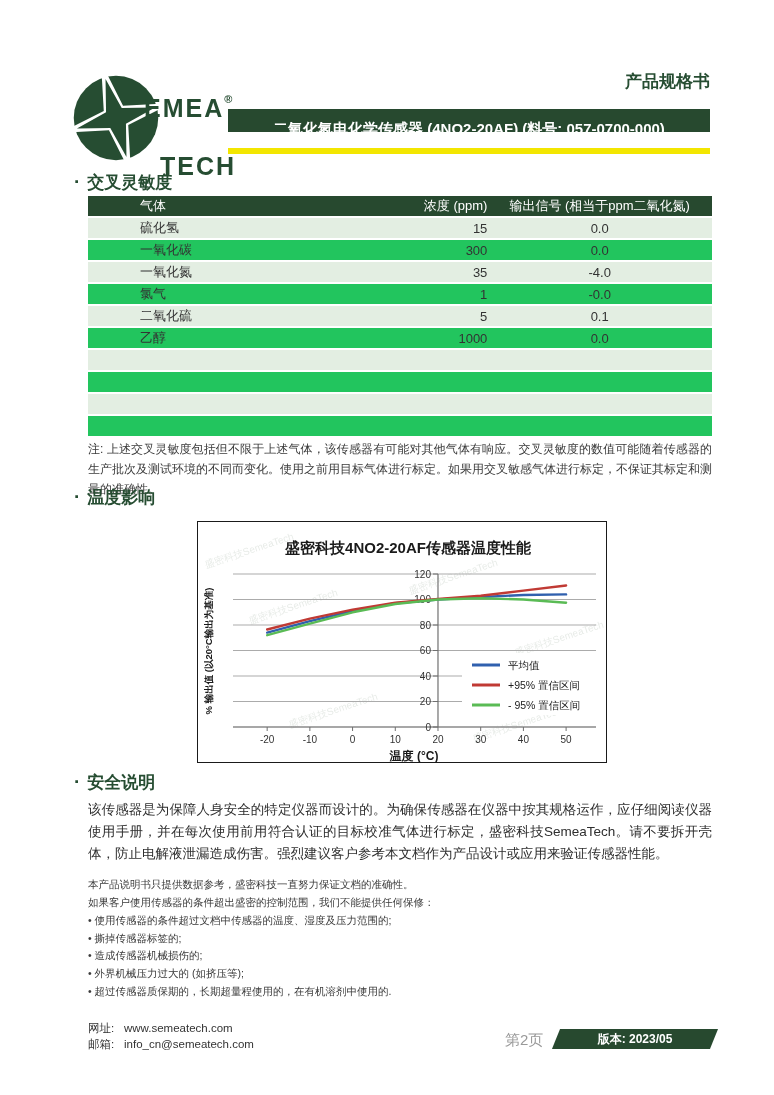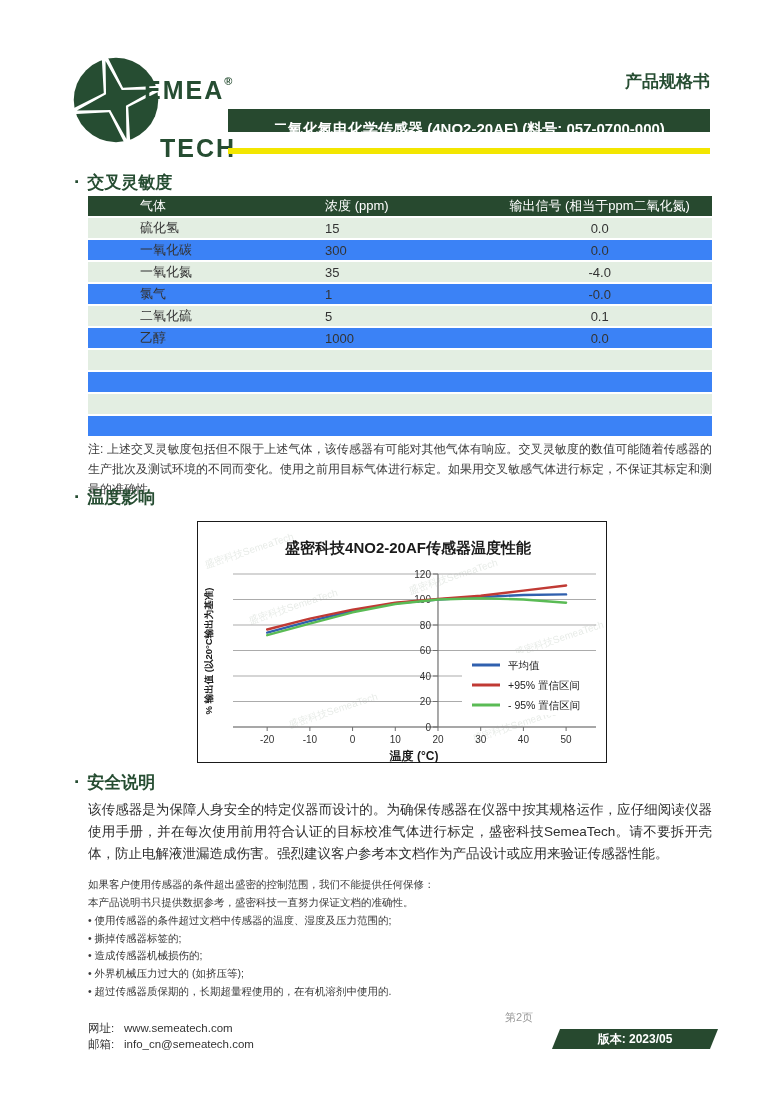--- a/index.html
+++ b/index.html
@@ -1,64 +1,64 @@
 <!DOCTYPE html>
 <html><head>
 <meta charset="utf-8">
 <style>
   * { margin:0; padding:0; box-sizing:border-box; }
   html,body { background:#ffffff; }
   body { font-family:"Liberation Sans","DejaVu Sans",sans-serif; color:#333; }
   .page { position:relative; width:774px; height:1095px; background:#fff; overflow:hidden; }
 
   
-  .logo { position:absolute; left:72px; top:56px; display:flex; }
+  .logo { position:absolute; left:72px; top:74px; display:flex; }
   .logo-text { margin-left:-16px; margin-top:10px; color:#264D32; font-weight:bold; line-height:30px; font-size:25px; letter-spacing:2px; }
   .logo-text .row2 { margin-left:16px;margin-top:28px; }
   .reg { font-size:11px; vertical-align:14px; letter-spacing:0; }
   .doc-title { position:absolute; right:64px; top:70px; font-size:17px; font-weight:bold; color:#264D32; }
   .banner { position:absolute; left:228px; top:109px; width:482px; height:23px; background:#27492F; color:#fff; font-size:15px; font-weight:bold; text-align:center; line-height:39px; }
   .yellow-strip { position:absolute; left:228px; top:148px; width:482px; height:6px; background:#F3E600; }
 
   
   .sec-heading { position:absolute; left:74px; font-size:17px; font-weight:bold; color:#264D32; }
   .sec-heading .dot { font-size:19px; margin-right:7px; }
   #h-cross { top:171px; }
   #h-temp { top:486px; }
   #h-safety { top:771px; }
 
   
   .cross-table { position:absolute; left:88px; top:194px; width:624px; border-collapse:separate; border-spacing:0 2px; font-size:13px; }
   .cross-table th { background:#27492F; color:#fff; font-weight:normal; height:20px; }
   .cross-table td { height:20px; color:#333; }
   .cross-table .c0 { width:38%; text-align:left; padding-left:52px; }
-  .cross-table .c1 { width:26%; text-align:left; }
+  .cross-table .c1 { width:26%; text-align:right; }
   .cross-table .c2 { width:36%; text-align:center; }
   .row-green td { background:#E3EEE2; }
-  .row-alt td { background:#3b82f6; }
+  .row-alt td { background:#22c55e; }
 
   .note { position:absolute; left:88px; top:440px; width:624px; font-size:12px; line-height:1.65; text-align:justify; color:#3a3a3a; }
 
   
   .chart-box { position:absolute; left:197px; top:521px; width:410px; height:242px; background:#fff; border:1px solid #1a1a1a; }
   .chart-box svg { display:block; }
 
   
   .safety-para { position:absolute; left:88px; top:799px; width:624px; font-size:13.5px; line-height:1.62; text-align:justify; color:#2e2e2e; }
 
   
   .disclaimer { position:absolute; left:88px; top:876px; width:624px; font-size:10.5px; line-height:1.7; color:#3a3a3a; }
   .disclaimer ul { list-style:none; }
   .disclaimer li::before { content:"• "; }
 
   
   .contact { position:absolute; left:88px; top:1020px; font-size:11.5px; color:#333; }
   .contact-row { display:flex; line-height:16px; }
   .contact-row .lbl { width:36px; }
-  .page-num { position:absolute; left:505px; top:1010px; font-size:11px; color:#999; }
+  .page-num { position:absolute; left:505px; top:1031px; font-size:15px; color:#999; }
   .version-badge { position:absolute; left:556px; top:1029px; width:158px; height:20px; background:#27492F; transform:skewX(-22deg); }
   .version-badge .vb-text { transform:skewX(22deg); color:#fff; font-size:12px; font-weight:bold; text-align:center; line-height:20px; }
 </style>
 </head>
 <body>
 
 <div class="page">
 
   <div class="logo">
     <span>
@@ -204,22 +204,22 @@
         <text x="210" y="31" text-anchor="middle" font-size="15" font-weight="bold" fill="#1a1a1a">盛密科技4NO2-20AF传感器温度性能</text>
         <text x="216" y="238" text-anchor="middle" font-size="12" font-weight="bold" fill="#1a1a1a">温度 (°C)</text>
         <text x="14" y="129" text-anchor="middle" font-size="9.5" font-weight="bold" fill="#1a1a1a" transform="rotate(-90 14 129)">% 输出值 (以20°C输出为基准)</text>
       </svg>
   </div>
 
   <div class="sec-heading" id="h-safety"><span class="dot">·</span><span>安全说明</span></div>
   <div class="safety-para">该传感器是为保障人身安全的特定仪器而设计的。为确保传感器在仪器中按其规格运作，应仔细阅读仪器使用手册，并在每次使用前用符合认证的目标校准气体进行标定，盛密科技SemeaTech。请不要拆开壳体，防止电解液泄漏造成伤害。强烈建议客户参考本文档作为产品设计或应用来验证传感器性能。</div>
 
   <div class="disclaimer">
+    <div>本产品说明书只提供数据参考，盛密科技一直努力保证文档的准确性。</div>
     <div>如果客户使用传感器的条件超出盛密的控制范围，我们不能提供任何保修：</div>
-    <div>本产品说明书只提供数据参考，盛密科技一直努力保证文档的准确性。</div>
     <ul id="disclaimer-list">
         <li>使用传感器的条件超过文档中传感器的温度、湿度及压力范围的;</li>
         <li>撕掉传感器标签的;</li>
         <li>造成传感器机械损伤的;</li>
         <li>外界机械压力过大的 (如挤压等);</li>
         <li>超过传感器质保期的，长期超量程使用的，在有机溶剂中使用的.</li>
       </ul>
   </div>
 
   <div class="contact">

